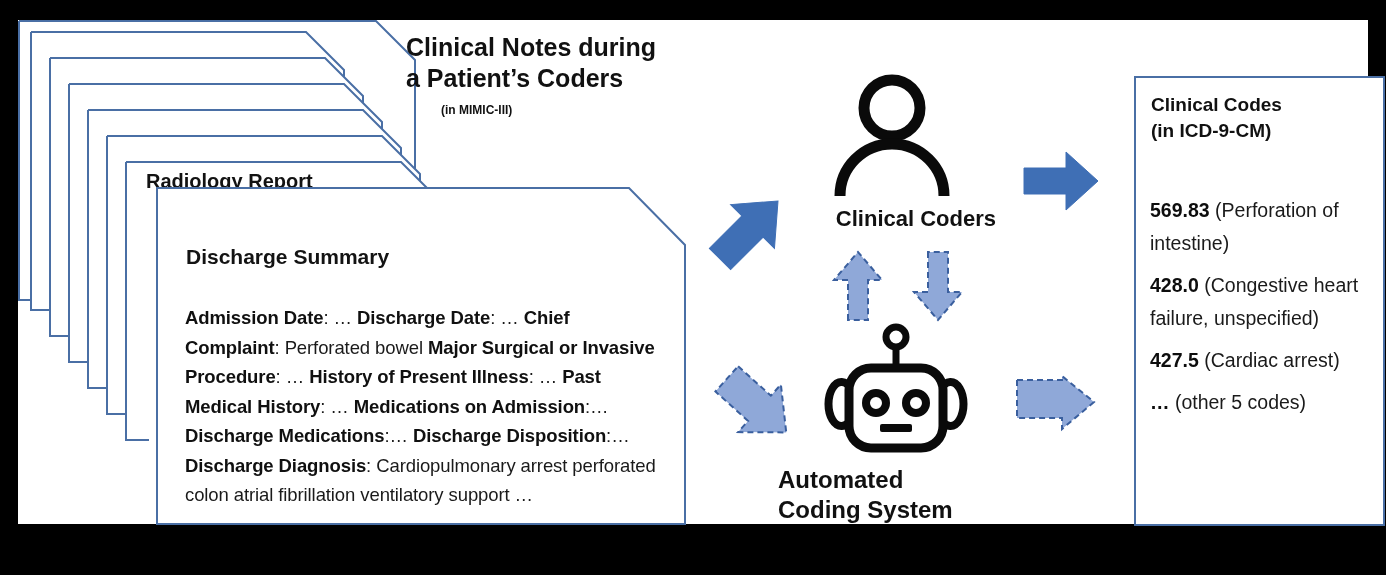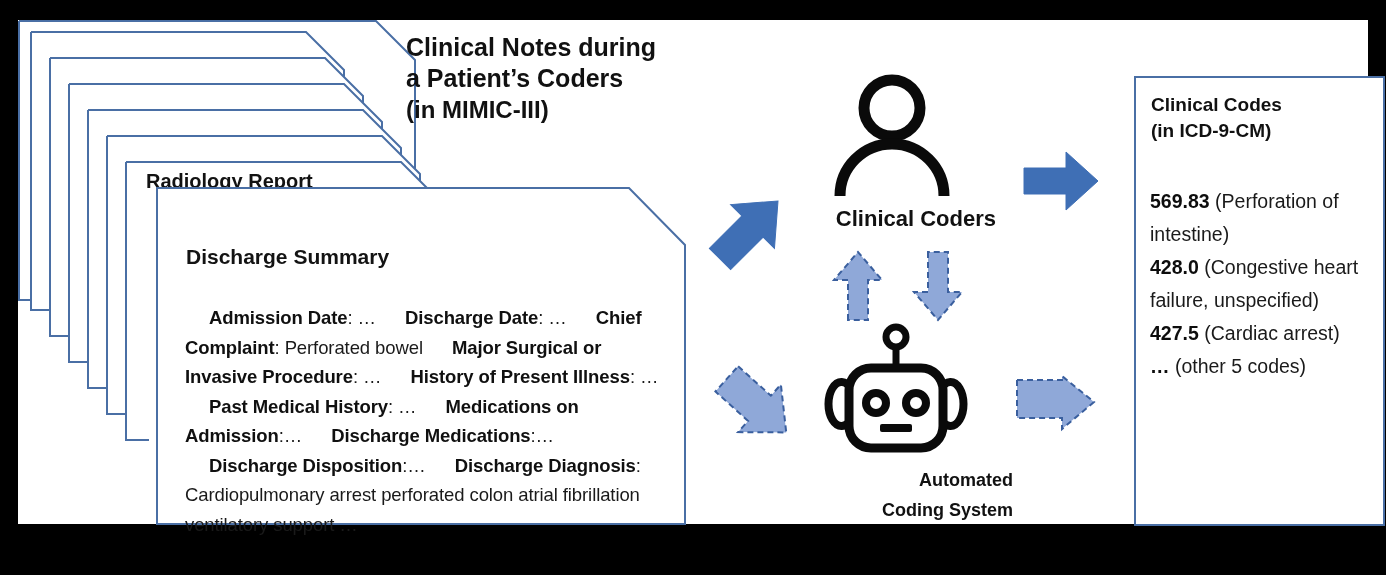--- a/index.html
+++ b/index.html
@@ -28,61 +28,61 @@
   
   #ds-title{
     position:absolute;left:168px;top:225px;
     font-size:21px;font-weight:bold;color:#131313;
   }
   #ds-body{
     position:absolute;left:167px;top:283px;width:480px;
     font-size:18.5px;line-height:29.5px;color:#1a1a1a;
     letter-spacing:-0.1px;
   }
-  #ds-body b{font-weight:bold;color:#101010;margin-left:24px;}
+  #ds-body b{font-weight:bold;color:#101010;}
 
   
   #headline{
     position:absolute;left:388px;top:12px;width:300px;
     color:#111;
   }
   #headline .l1{font-size:25px;font-weight:bold;line-height:31px;}
-  #headline .l2{font-size:24px;font-weight:bold;line-height:26px;margin-top:3px;}
+  #headline .l2{font-size:12px;font-weight:bold;line-height:26px;margin-top:3px;margin-left:35px;}
 
   
   #person-icon{position:absolute;left:812px;top:52px;width:124px;height:126px;}
   #coder-label{
     position:absolute;left:778px;top:186px;width:200px;text-align:right;
     font-size:22px;font-weight:bold;color:#111;
   }
   #robot-icon{position:absolute;left:805px;top:303px;width:146px;height:136px;}
   #auto-label{
-    position:absolute;left:760px;top:445px;width:235px;text-align:right;
-    font-size:18px;font-weight:bold;line-height:30px;color:#111;
+    position:absolute;left:760px;top:445px;width:235px;text-align:left;
+    font-size:24px;font-weight:bold;line-height:30px;color:#111;
   }
 
   
   .arrow{position:absolute;}
   .arrow svg{display:block;overflow:visible;}
 
   
   #codes-box{
     position:absolute;left:1116px;top:56px;width:251px;height:450px;
     border:2px solid #4a6fa5;background:#fff;box-sizing:border-box;
   }
   #codes-title{
     position:absolute;left:1133px;top:72px;width:230px;
     font-size:19px;font-weight:bold;line-height:26px;color:#111;
   }
   #codes-list{
     position:absolute;left:1132px;top:165px;width:228px;
     font-size:19.5px;line-height:33px;color:#1a1a1a;
   }
   #codes-list b{font-weight:bold;color:#0d0d0d;}
-  .code-line{display:block;}
+  .code-line{display:block;margin-top:9px;}
 </style>
 </head>
 <body>
 
 <div id="stage">
   <div id="canvas">
 
     <div class="sheet" style="left:0px;top:0px;">
       <svg width="420" height="420" viewBox="0 0 420 420">
         <path d="M1,1 H358 L397,40 V168 M1,1 V280 H25" fill="none" stroke="#4a6fa5" stroke-width="2"></path>

